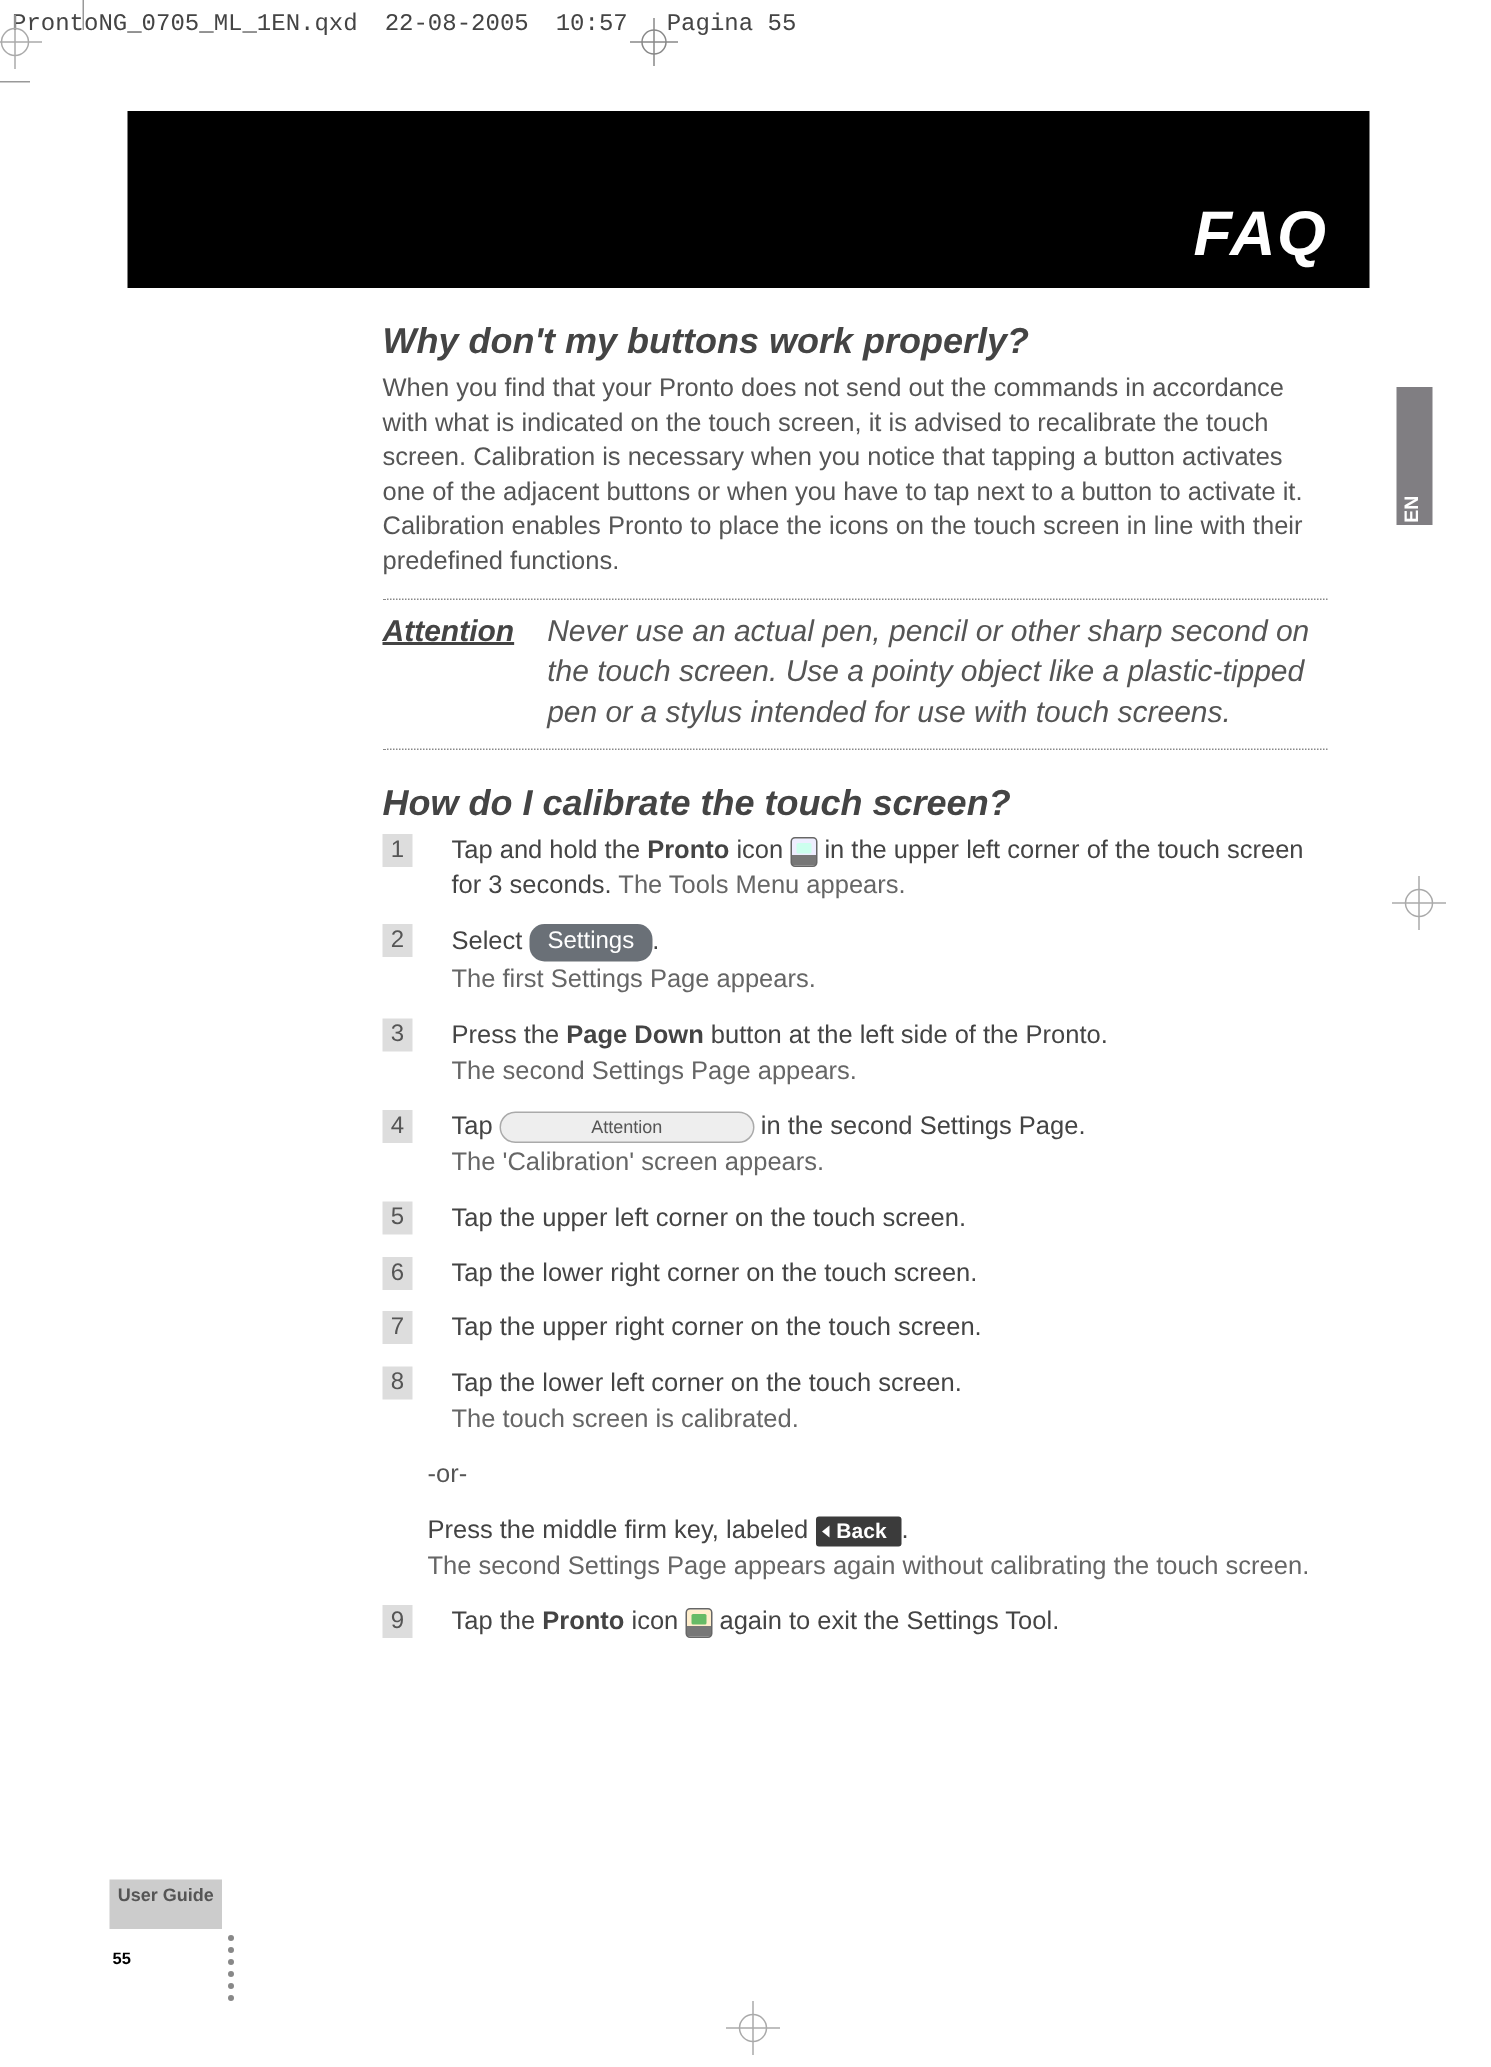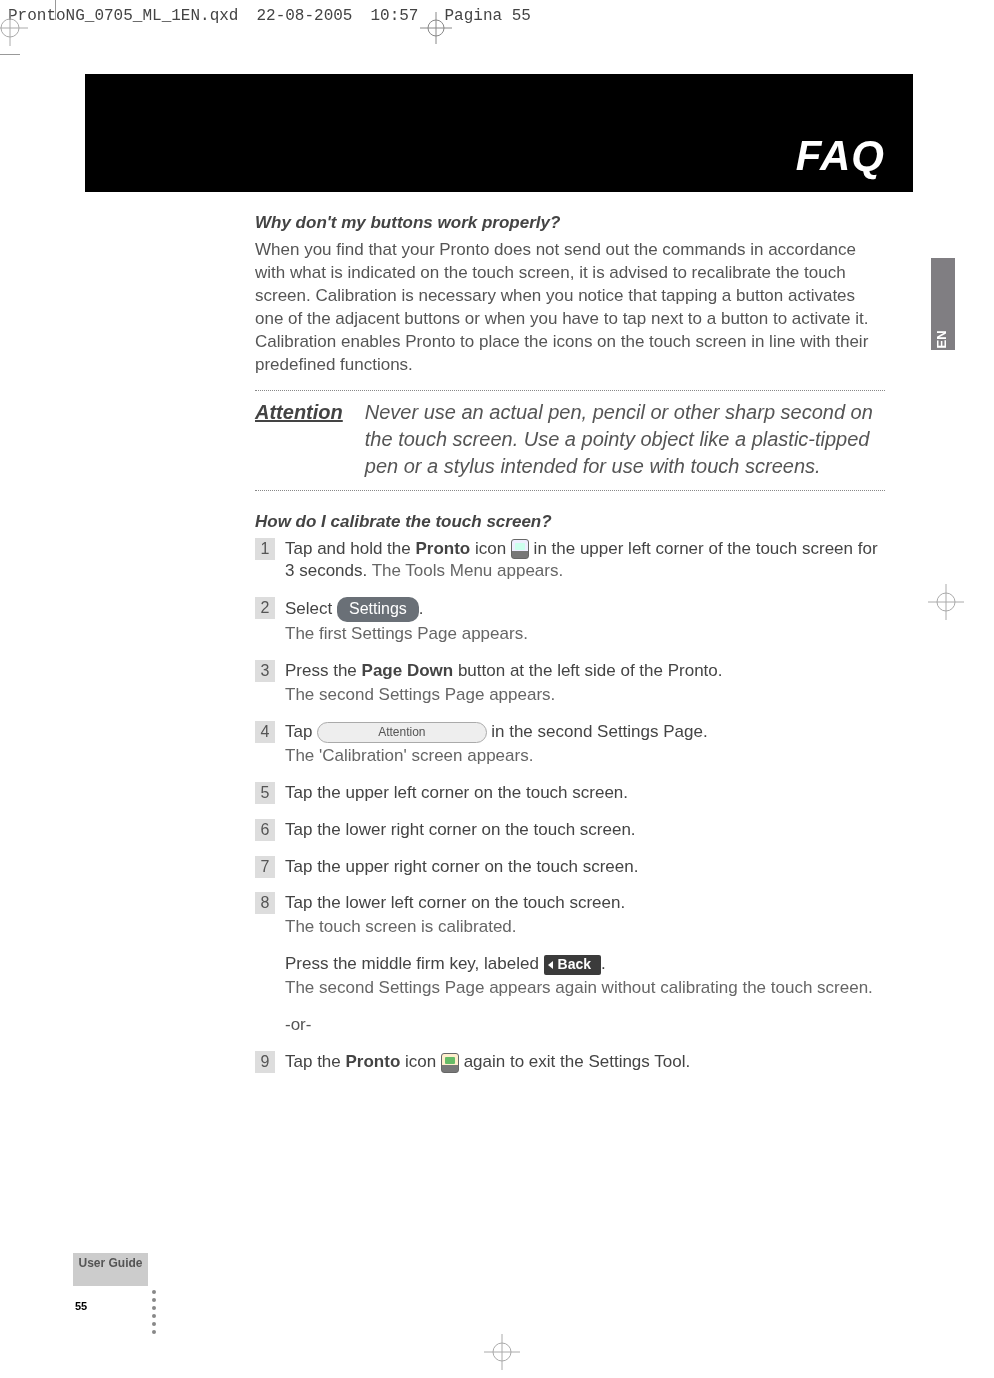--- a/index.html
+++ b/index.html
@@ -55,21 +55,21 @@
     left: 255px;
     top: 212px;
     width: 630px;
     font-size: 17px;
     line-height: 1.35;
     color: #555;
   }
   .subhead {
     font-style: italic;
     font-weight: bold;
-    font-size: 17px;
+    font-size: 24px;
     color: #444;
     margin-bottom: 4px;
   }
   .para {
     margin-bottom: 13px;
   }
   .attention-block {
     border-top: 1px dotted #888;
     border-bottom: 1px dotted #888;
     padding: 8px 0 10px 0;
@@ -97,20 +97,21 @@
     color: #555;
     width: 20px;
     height: 22px;
     flex-shrink: 0;
     text-align: center;
     line-height: 22px;
     font-size: 16px;
   }
   .step-body {
     flex: 1;
+    margin-left: 16px;
   }
   .step-main {
     color: #444;
   }
   .step-sub {
     color: #666;
     margin-top: 1px;
   }
   .bold { font-weight: bold; }
   .icon-pronto {
@@ -330,28 +331,28 @@
     </div>
 
     <div class="step">
       <div class="step-num">8</div>
       <div class="step-body">
         <div class="step-main">Tap the lower left corner on the touch screen.</div>
         <div class="step-sub">The touch screen is calibrated.</div>
       </div>
     </div>
 
+    <div class="or-block">-or-</div>
+
     <div class="or-block">
       <div class="step-main">
         <span>Press the middle firm key, labeled </span><span class="back-btn">Back</span><span>.</span>
       </div>
       <div class="step-sub">The second Settings Page appears again without calibrating the touch screen.</div>
     </div>
-
-    <div class="or-block">-or-</div>
 
     <div class="step">
       <div class="step-num">9</div>
       <div class="step-body">
         <div class="step-main">
           <span>Tap the </span><span class="bold">Pronto</span><span> icon </span><span class="icon-pronto2"></span><span> again to exit the Settings Tool.</span>
         </div>
       </div>
     </div>
 

